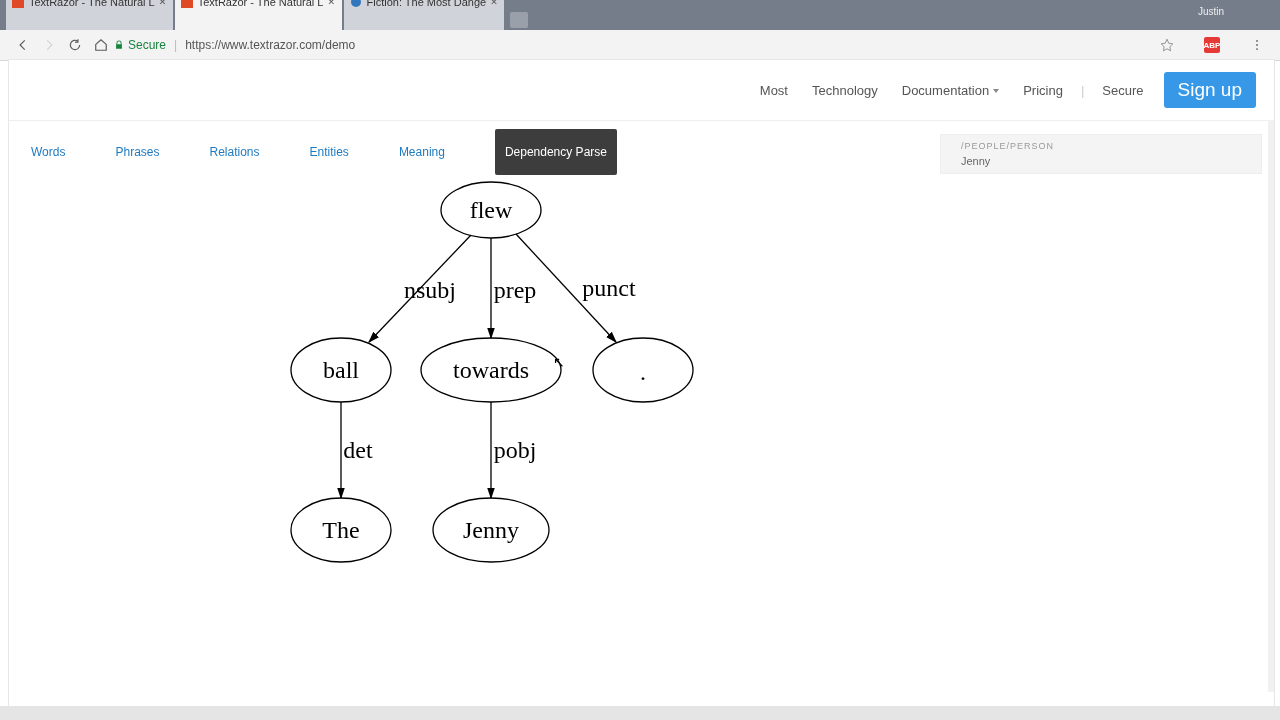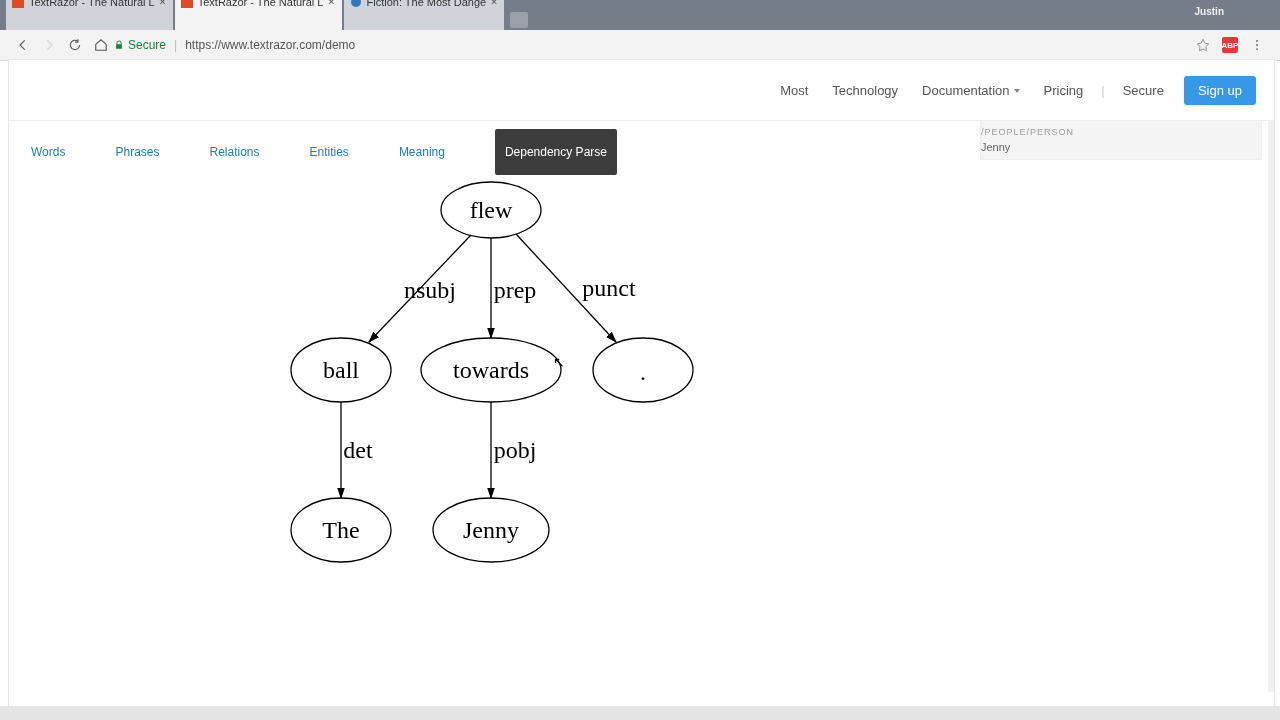--- a/index.html
+++ b/index.html
@@ -5,49 +5,49 @@
   html,body{margin:0;padding:0;font-family:"Segoe UI",Arial,sans-serif;background:#000;}
   .viewport{width:1280px;height:720px;background:#fff;overflow:hidden;position:relative;}
   
   .tabbar{height:30px;background:#757d8a;display:flex;align-items:flex-end;padding-left:6px;position:relative;}
   .tab{height:24px;background:#d0d3d9;border-top-left-radius:3px;border-top-right-radius:3px;font-size:11px;color:#333;display:flex;align-items:center;padding:16px 6px;margin-right:2px;min-width:140px;max-width:160px;position:relative;}
   .tab.active{background:#f3f3f3;}
   .tab .fav{width:12px;height:12px;margin-right:5px;flex-shrink:0;}
   .tab .title{white-space:nowrap;overflow:hidden;text-overflow:ellipsis;flex:1;}
   .tab .close{width:8px;height:8px;margin-left:4px;color:#555;font-size:9px;line-height:8px;}
   .newtab{width:18px;height:16px;background:#9aa0aa;margin-left:4px;margin-bottom:2px;border-radius:2px;}
-  .userchip{position:absolute;right:56px;top:6px;color:#eee;font-size:10px;font-weight:bold;}
+  .userchip{position:absolute;right:56px;top:6px;color:#eee;font-size:10px;font-weight:normal;}
 
   .addrbar{height:30px;background:#f3f3f3;border-bottom:1px solid #d7d7d7;display:flex;align-items:center;padding:0 10px;font-size:12px;color:#333;}
   .addrbar .ic{width:16px;height:16px;margin:0 5px;color:#6e6e6e;display:flex;align-items:center;justify-content:center;}
   .addrbar .ic svg{width:14px;height:14px;}
   .addr{flex:1;display:flex;align-items:center;height:22px;}
   .secure{color:#17843e;display:flex;align-items:center;}
   .secure .lock{width:10px;height:10px;margin-right:4px;fill:#17843e;}
   .url{color:#555;margin-left:8px;}
-  .addrbar .right{display:flex;align-items:center;}
+  .addrbar .right{display:flex;align-items:center;gap:18px;}
   .abp{width:16px;height:16px;background:#e53935;border-radius:2px;color:#fff;font-size:8px;font-weight:bold;display:flex;align-items:center;justify-content:center;margin:0 6px;}
 
   .page{position:absolute;top:60px;left:9px;right:6px;bottom:14px;background:#fff;box-shadow:0 0 0 1px #e7e7e7;}
   .sitehdr{height:60px;display:flex;align-items:center;padding:0 18px;border-bottom:1px solid #eee;}
   .logo{display:flex;align-items:center;font-size:24px;color:#555;font-weight:300;letter-spacing:.5px;}
   .logo .mark{width:22px;height:22px;background:#e04926;margin-right:8px;position:relative;}
   .logo .mark::after{content:"";position:absolute;left:3px;top:3px;width:5px;height:5px;background:#fff;}
   .logo b{color:#555;font-weight:600;}
   .sitehdr nav{margin-left:auto;display:flex;align-items:center;font-size:13px;color:#555;}
   .sitehdr nav a{margin:0 12px;cursor:pointer;color:#555;}
   .sitehdr nav .sep{color:#ccc;margin:0 6px;}
-  .signup{background:#3698e6;color:#fff;padding:7px 14px;border-radius:3px;font-size:13px;margin-left:8px;}
+  .signup{background:#3698e6;color:#fff;padding:7px 14px;border-radius:3px;font-size:19px;margin-left:8px;}
   .caret-d{display:inline-block;width:0;height:0;border-left:3px solid transparent;border-right:3px solid transparent;border-top:4px solid #888;margin-left:4px;vertical-align:middle;}
 
   .subnav{display:flex;align-items:center;padding:8px 22px 14px 22px;font-size:12px;gap:20px;}
   .subnav a{color:#1f7bbf;margin-right:30px;cursor:pointer;}
   .subnav a.active{background:#3d3d3d;color:#fff;padding:16px 10px;border-radius:2px;}
 
-  .rightpanel{position:absolute;right:12px;top:60px;width:280px;background:#f4f4f4;border:1px solid #eee;padding:6px 0;font-size:11px;color:#666;}
+  .rightpanel{position:absolute;right:12px;top:74px;width:280px;background:#f4f4f4;border:1px solid #eee;padding:6px 20px;font-size:11px;color:#666;}
   .rightpanel .cat{font-size:9px;color:#9a9a9a;letter-spacing:1px;}
   .rightpanel .ent{margin-top:4px;}
 
   .graph{position:absolute;left:22px;top:110px;}
   .node text{font-family:'Times New Roman',Times,serif;font-size:24px;}
   .edge text{font-family:'Times New Roman',Times,serif;font-size:24px;}
   ellipse{fill:#fff;stroke:#000;stroke-width:1.3;}
   .arrow{stroke:#000;stroke-width:1.3;fill:none;}
   .arrowhead{fill:#000;}
 

